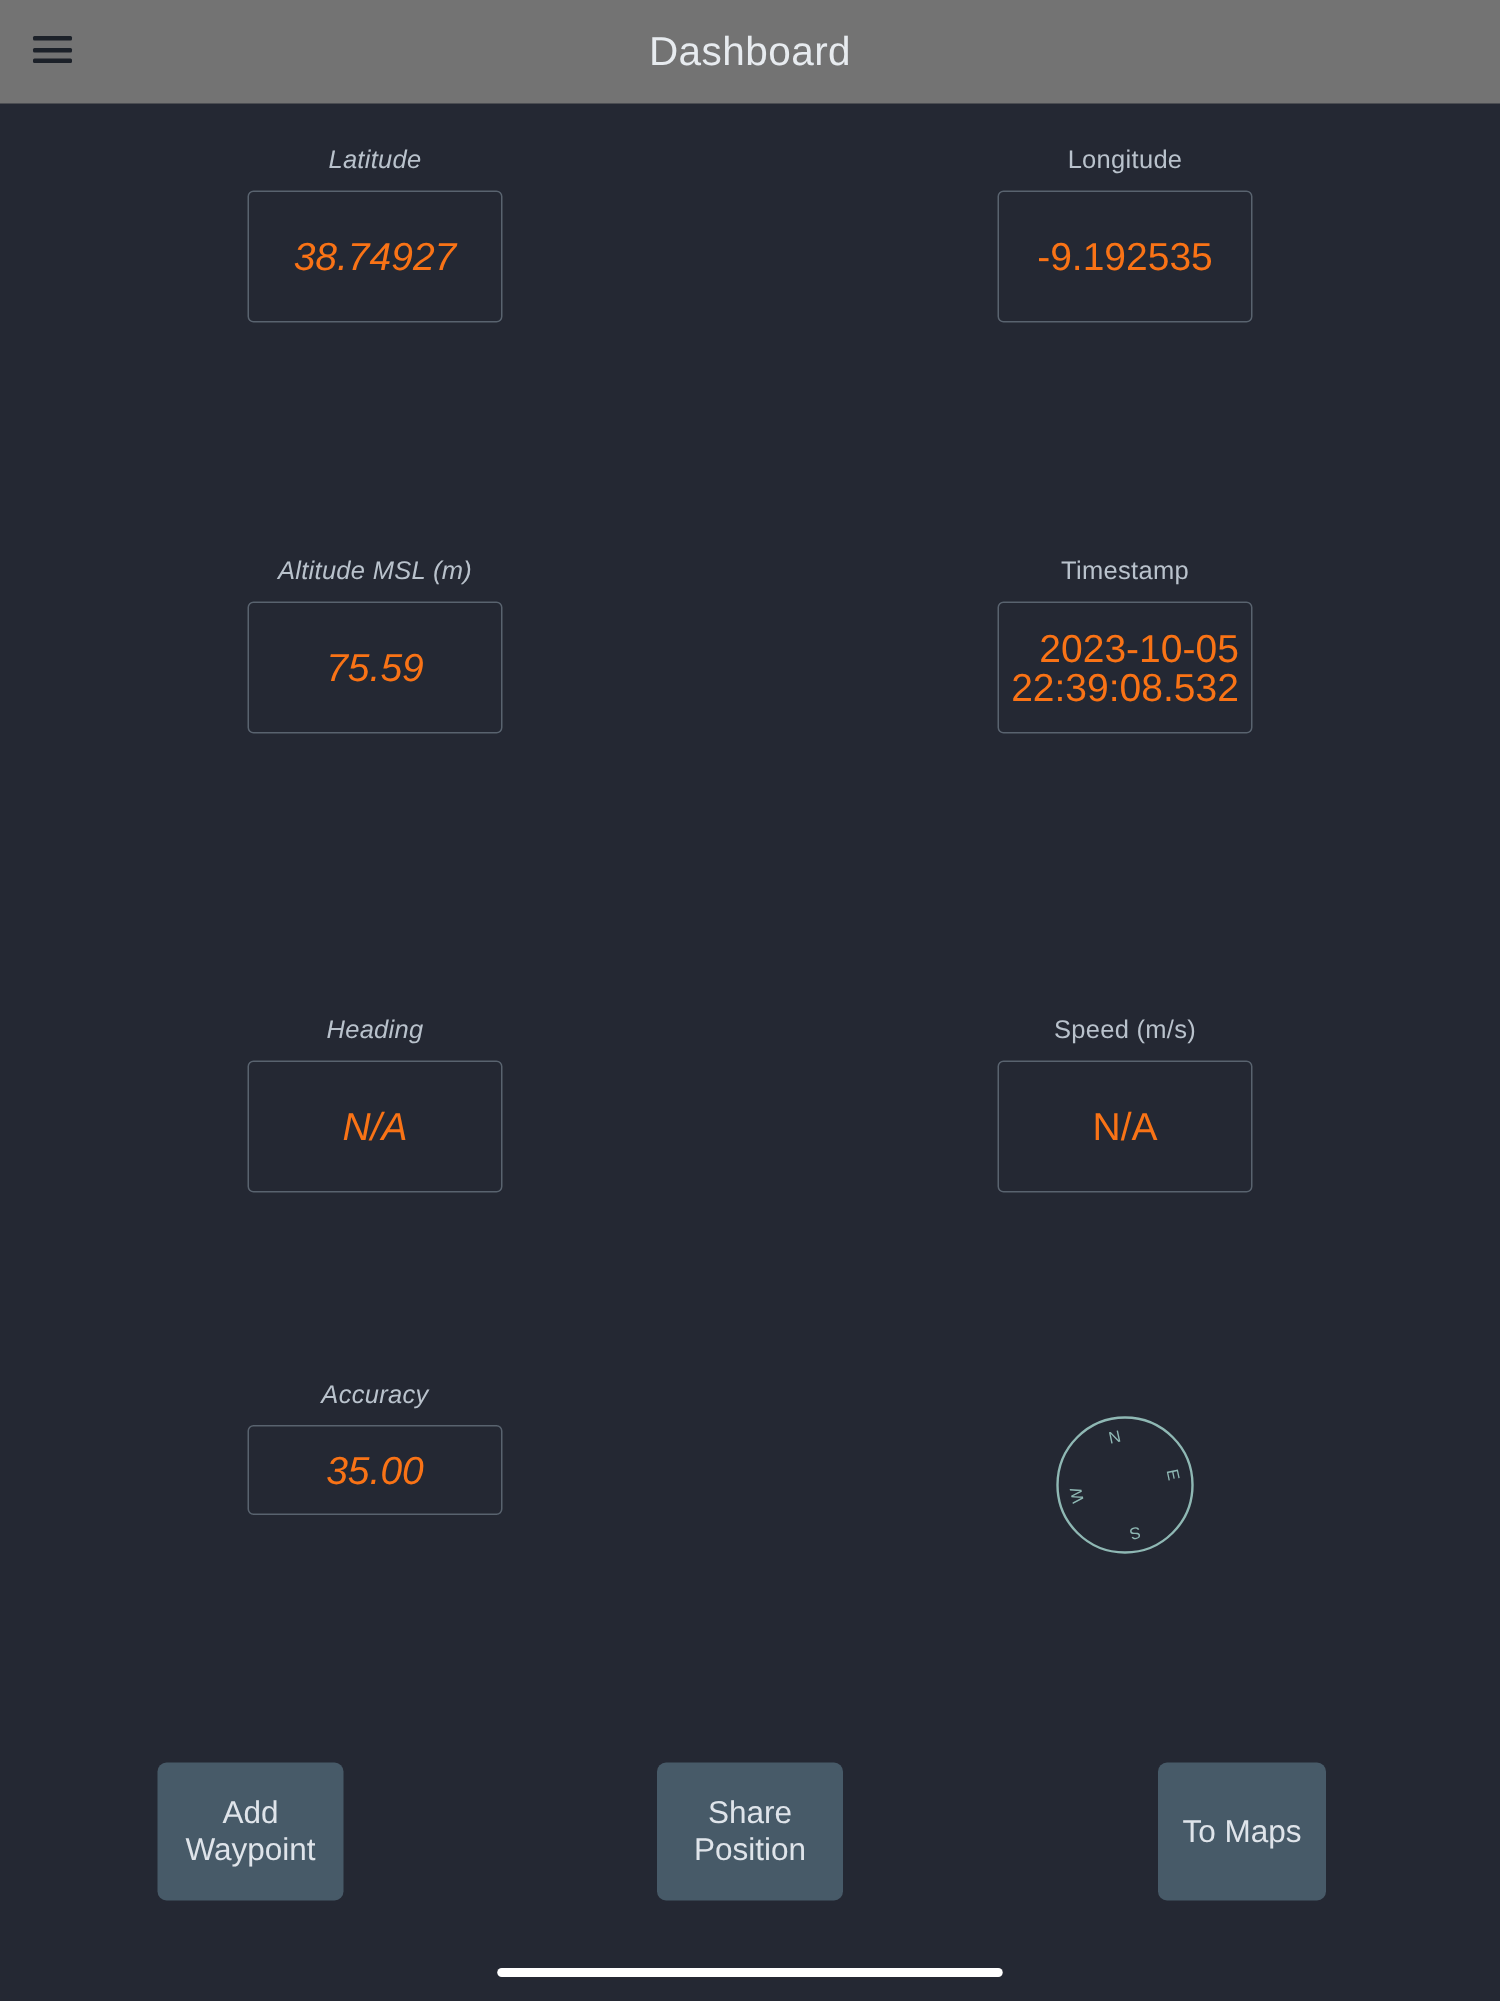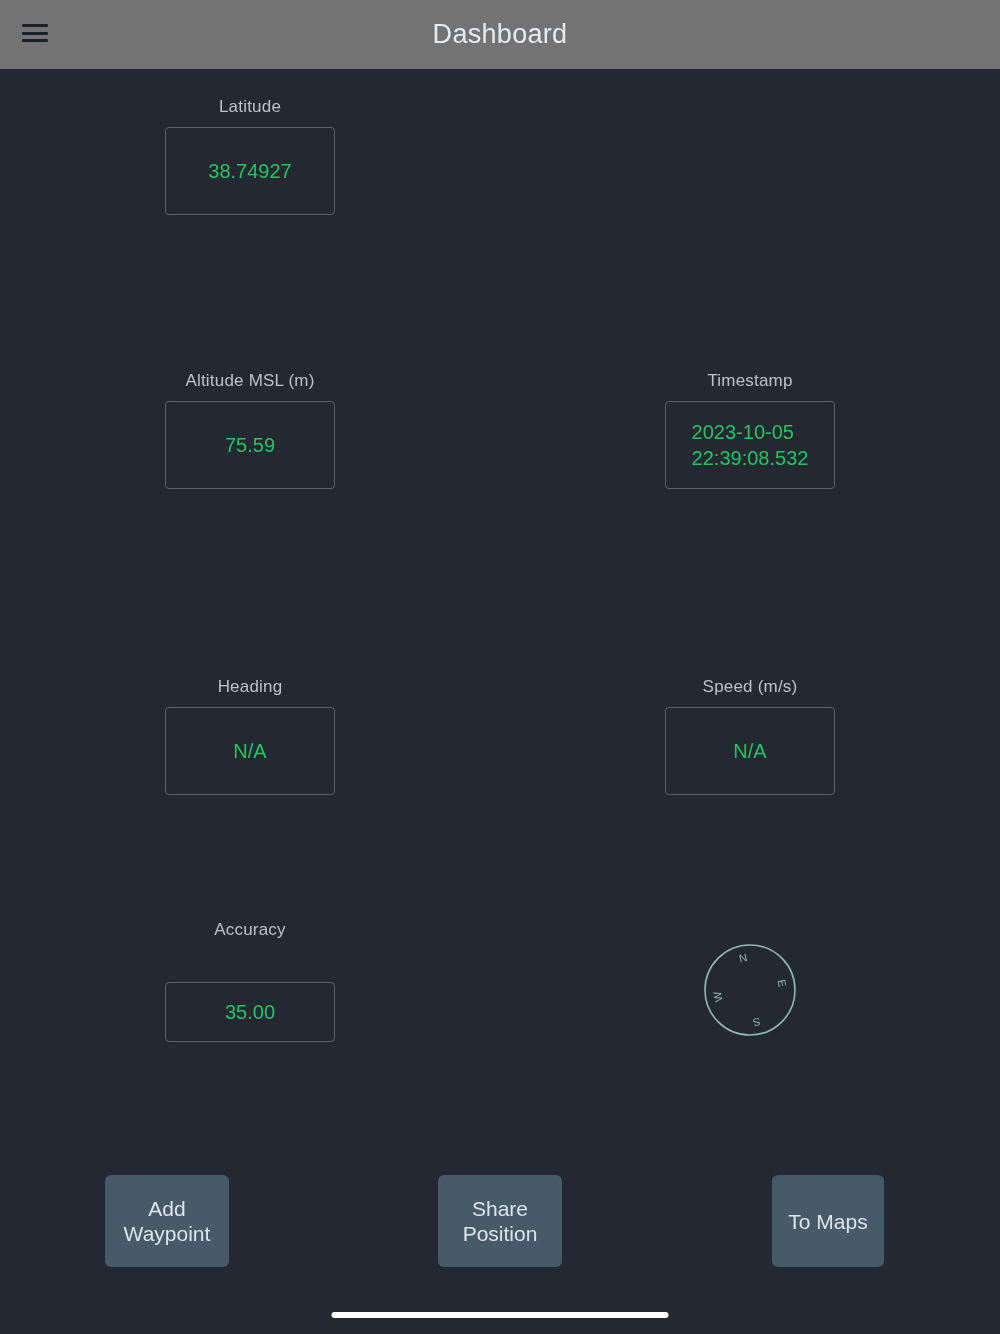--- a/index.html
+++ b/index.html
@@ -63,21 +63,21 @@
     height: 1265px;
   }
 
   .field {
     position: absolute;
     width: 340px;
     display: flex;
     flex-direction: column;
     align-items: center;
   }
-  .field.col-left  { left: 80px; }
+  .field.col-left  { left: 80px; font-style: italic; }
   .field.col-right { left: 580px; }
 
   .field-label {
     color: #b9c2cc;
     font-size: 17px;
     font-weight: 400;
     margin-bottom: 10px;
     letter-spacing: 0.2px;
   }
   .field-box {
@@ -88,33 +88,33 @@
     background: transparent;
     display: flex;
     align-items: center;
     justify-content: center;
     box-sizing: border-box;
   }
   .field-box.short {
     height: 60px;
   }
   .field-value {
-    color: #22c55e;
-    font-size: 20px;
+    color: #f97316;
+    font-size: 26px;
     line-height: 26px;
-    text-align: left;
+    text-align: right;
     white-space: pre-line;
     font-weight: 400;
   }
 
   
   .row1 { top: 28px; }
   .row2 { top: 302px; }
   .row3 { top: 577px; margin-top: 31px; }
-  .row4 { top: 851px; gap: 32px; }
+  .row4 { top: 851px; }
 
   
   .compass-wrap {
     position: absolute;
     left: 580px;
     top: 871px;
     width: 340px;
     display: flex;
     justify-content: center;
   }
@@ -180,20 +180,26 @@
 
 <div class="content">
 
   <div class="field col-left row1">
     <div class="field-label">Latitude</div>
     <div class="field-box">
       <div class="field-value">38.74927</div>
     </div>
   </div>
 
+  <div class="field col-right row1">
+    <div class="field-label">Longitude</div>
+    <div class="field-box">
+      <div class="field-value">-9.192535</div>
+    </div>
+  </div>
 
   <div class="field col-left row2">
     <div class="field-label">Altitude MSL (m)</div>
     <div class="field-box">
       <div class="field-value">75.59</div>
     </div>
   </div>
 
   <div class="field col-right row2">
     <div class="field-label">Timestamp</div>

